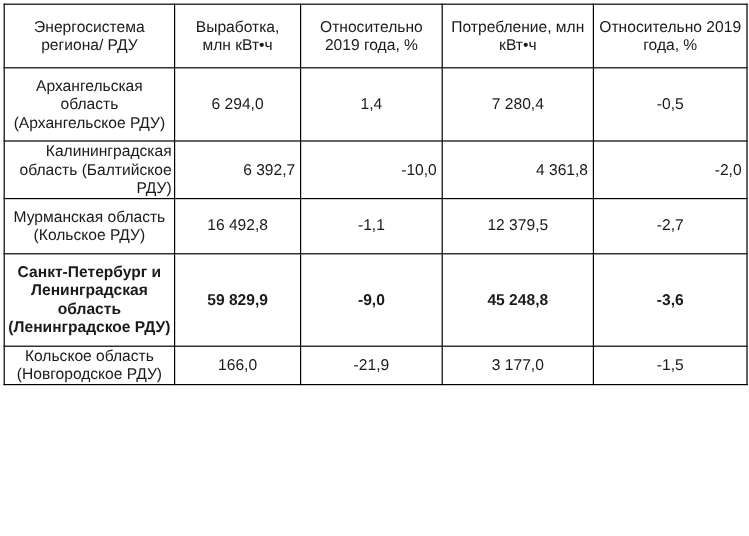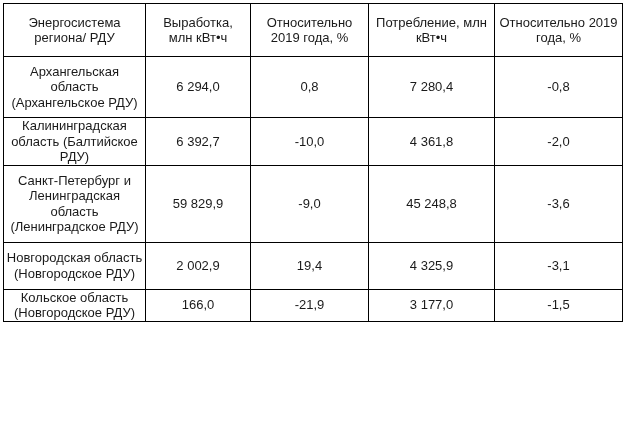--- a/index.html
+++ b/index.html
@@ -36,25 +36,25 @@
     }
     th {
       height: 52px;
     }
     col.c1 { width: 142px; }
     col.c2 { width: 105px; }
     col.c3 { width: 118px; }
     col.c4 { width: 126px; }
     col.c5 { width: 128px; }
     tr.r0 td { height: 60px; }
-    tr.r1 td { height: 46px; }
+    tr.r1 td { height: 46px; text-align: right; }
     tr.r2 td { height: 46px; }
     tr.r3 td { height: 45px; }
     tr.r4 td { height: 32px; }
-    tr.r5 td { height: 76px; }
+    tr.r5 td { height: 76px; font-weight: bold; }
     tr.r6 td { height: 46px; }
     tr.r7 td { height: 29px; }
     td.region { padding: 0 2px; }
   </style>
 </head>
 <body>
 
 <div class="wrap">
   <table>
     <colgroup>
@@ -70,44 +70,44 @@
         <th>Выработка, млн кВт•ч</th>
         <th>Относительно 2019 года, %</th>
         <th>Потребление, млн кВт•ч</th>
         <th>Относительно 2019 года, %</th>
       </tr>
     </thead>
     <tbody>
       <tr class="r0">
         <td class="region">Архангельская область (Архангельское РДУ)</td>
         <td>6 294,0</td>
-        <td>0,8</td>
+        <td>1,4</td>
         <td>7 280,4</td>
-        <td>-0,8</td>
+        <td>-0,5</td>
       </tr>
       <tr class="r1">
         <td class="region">Калининградская область (Балтийское РДУ)</td>
         <td>6 392,7</td>
         <td>-10,0</td>
         <td>4 361,8</td>
         <td>-2,0</td>
       </tr>
+      <tr class="r3">
+        <td class="region">Мурманская область (Кольское РДУ)</td>
+        <td>16 492,8</td>
+        <td>-1,1</td>
+        <td>12 379,5</td>
+        <td>-2,7</td>
+      </tr>
       <tr class="r5">
         <td class="region">Санкт-Петербург и Ленинградская область (Ленинградское РДУ)</td>
         <td>59 829,9</td>
         <td>-9,0</td>
         <td>45 248,8</td>
         <td>-3,6</td>
-      </tr>
-      <tr class="r6">
-        <td class="region">Новгородская область (Новгородское РДУ)</td>
-        <td>2 002,9</td>
-        <td>19,4</td>
-        <td>4 325,9</td>
-        <td>-3,1</td>
       </tr>
       <tr class="r7">
         <td class="region">Кольское область (Новгородское РДУ)</td>
         <td>166,0</td>
         <td>-21,9</td>
         <td>3 177,0</td>
         <td>-1,5</td>
       </tr>
     </tbody>
   </table>

